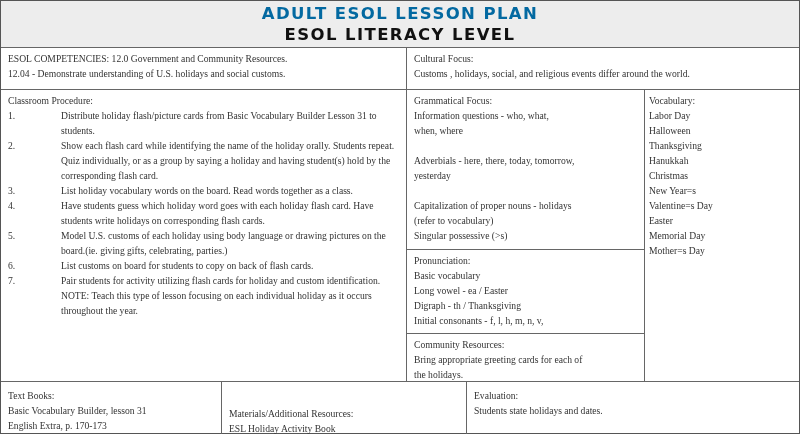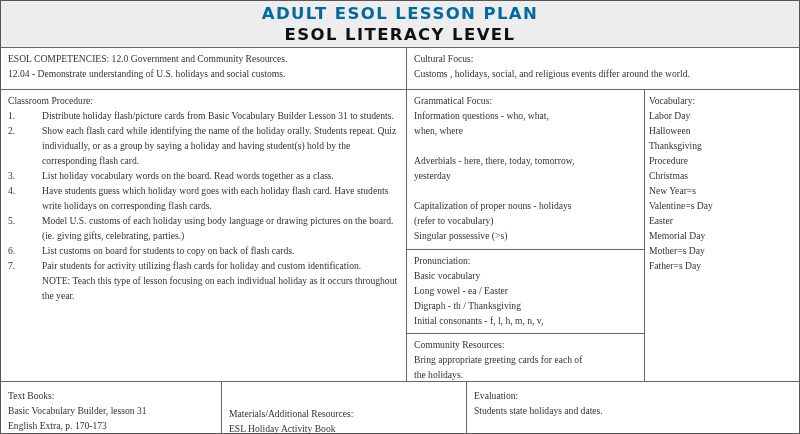--- a/index.html
+++ b/index.html
@@ -8,21 +8,21 @@
     .page { position: relative; width: 800px; height: 434px; border: 1px solid #555; }
     .header { position: absolute; left: 0; top: 0; width: 798px; height: 47px; background: #ededed; border-bottom: 1px solid #666; text-align: center; }
     .header .t1 { font-family: "DejaVu Sans", sans-serif; font-weight: bold; font-size: 16.5px; letter-spacing: 1.4px; color: #0369a1; line-height: 21px; padding-top: 2px; }
     .header .t2 { font-family: "DejaVu Sans", sans-serif; font-weight: bold; font-size: 16.5px; letter-spacing: 1.4px; color: #111; line-height: 22px; }
     .cell { position: absolute; padding: 3px 7px; line-height: 15px; font-family: Liberation Serif, serif; }
     .bl { border-left: 1px solid #666; }
     .bt { border-top: 1px solid #666; }
     .row1 { top: 47px; height: 41px; }
     .proc-item { display: flex; }
     .proc-num { width: 34px; flex-shrink: 0; }
-    .proc-text { flex: 1; }
+    .proc-text { flex: 1; margin-left: 19px; }
     .line { display: block; white-space: nowrap; }
     .gap { height: 15px; }
   </style>
 </head>
 <body>
 
 <div class="page">
 
   <div class="header">
     <div class="t1">ADULT ESOL LESSON PLAN</div>
@@ -99,28 +99,27 @@
     <span class="line">Community Resources:</span>
     <span class="line">Bring appropriate greeting cards for each of</span>
     <span class="line">the holidays.</span>
   </div>
 
   <div class="cell bt bl" style="left:643px; top:88px; width:155px; height:292px; padding-left:4px;">
     <span class="line">Vocabulary:</span>
     <span class="line">Labor Day</span>
     <span class="line">Halloween</span>
     <span class="line">Thanksgiving</span>
-    <span class="line">Procedure</span>
+    <span class="line">Hanukkah</span>
     <span class="line">Christmas</span>
     <span class="line">New Year=s</span>
     <span class="line">Valentine=s  Day</span>
     <span class="line">Easter</span>
     <span class="line">Memorial Day</span>
     <span class="line">Mother=s Day</span>
-    <span class="line">Father=s Day</span>
   </div>
 
   <div class="cell bt" style="left:0; top:380px; width:220px; height:58px; padding-top:6px;">
     <span class="line">Text Books:</span>
     <span class="line">Basic Vocabulary Builder, lesson 31</span>
     <span class="line">English Extra, p. 170-173</span>
   </div>
   <div class="cell bt bl" style="left:220px; top:380px; width:245px; height:53px; padding-top:24px;">
     <span class="line">Materials/Additional Resources:</span>
     <span class="line">ESL Holiday Activity Book</span>

